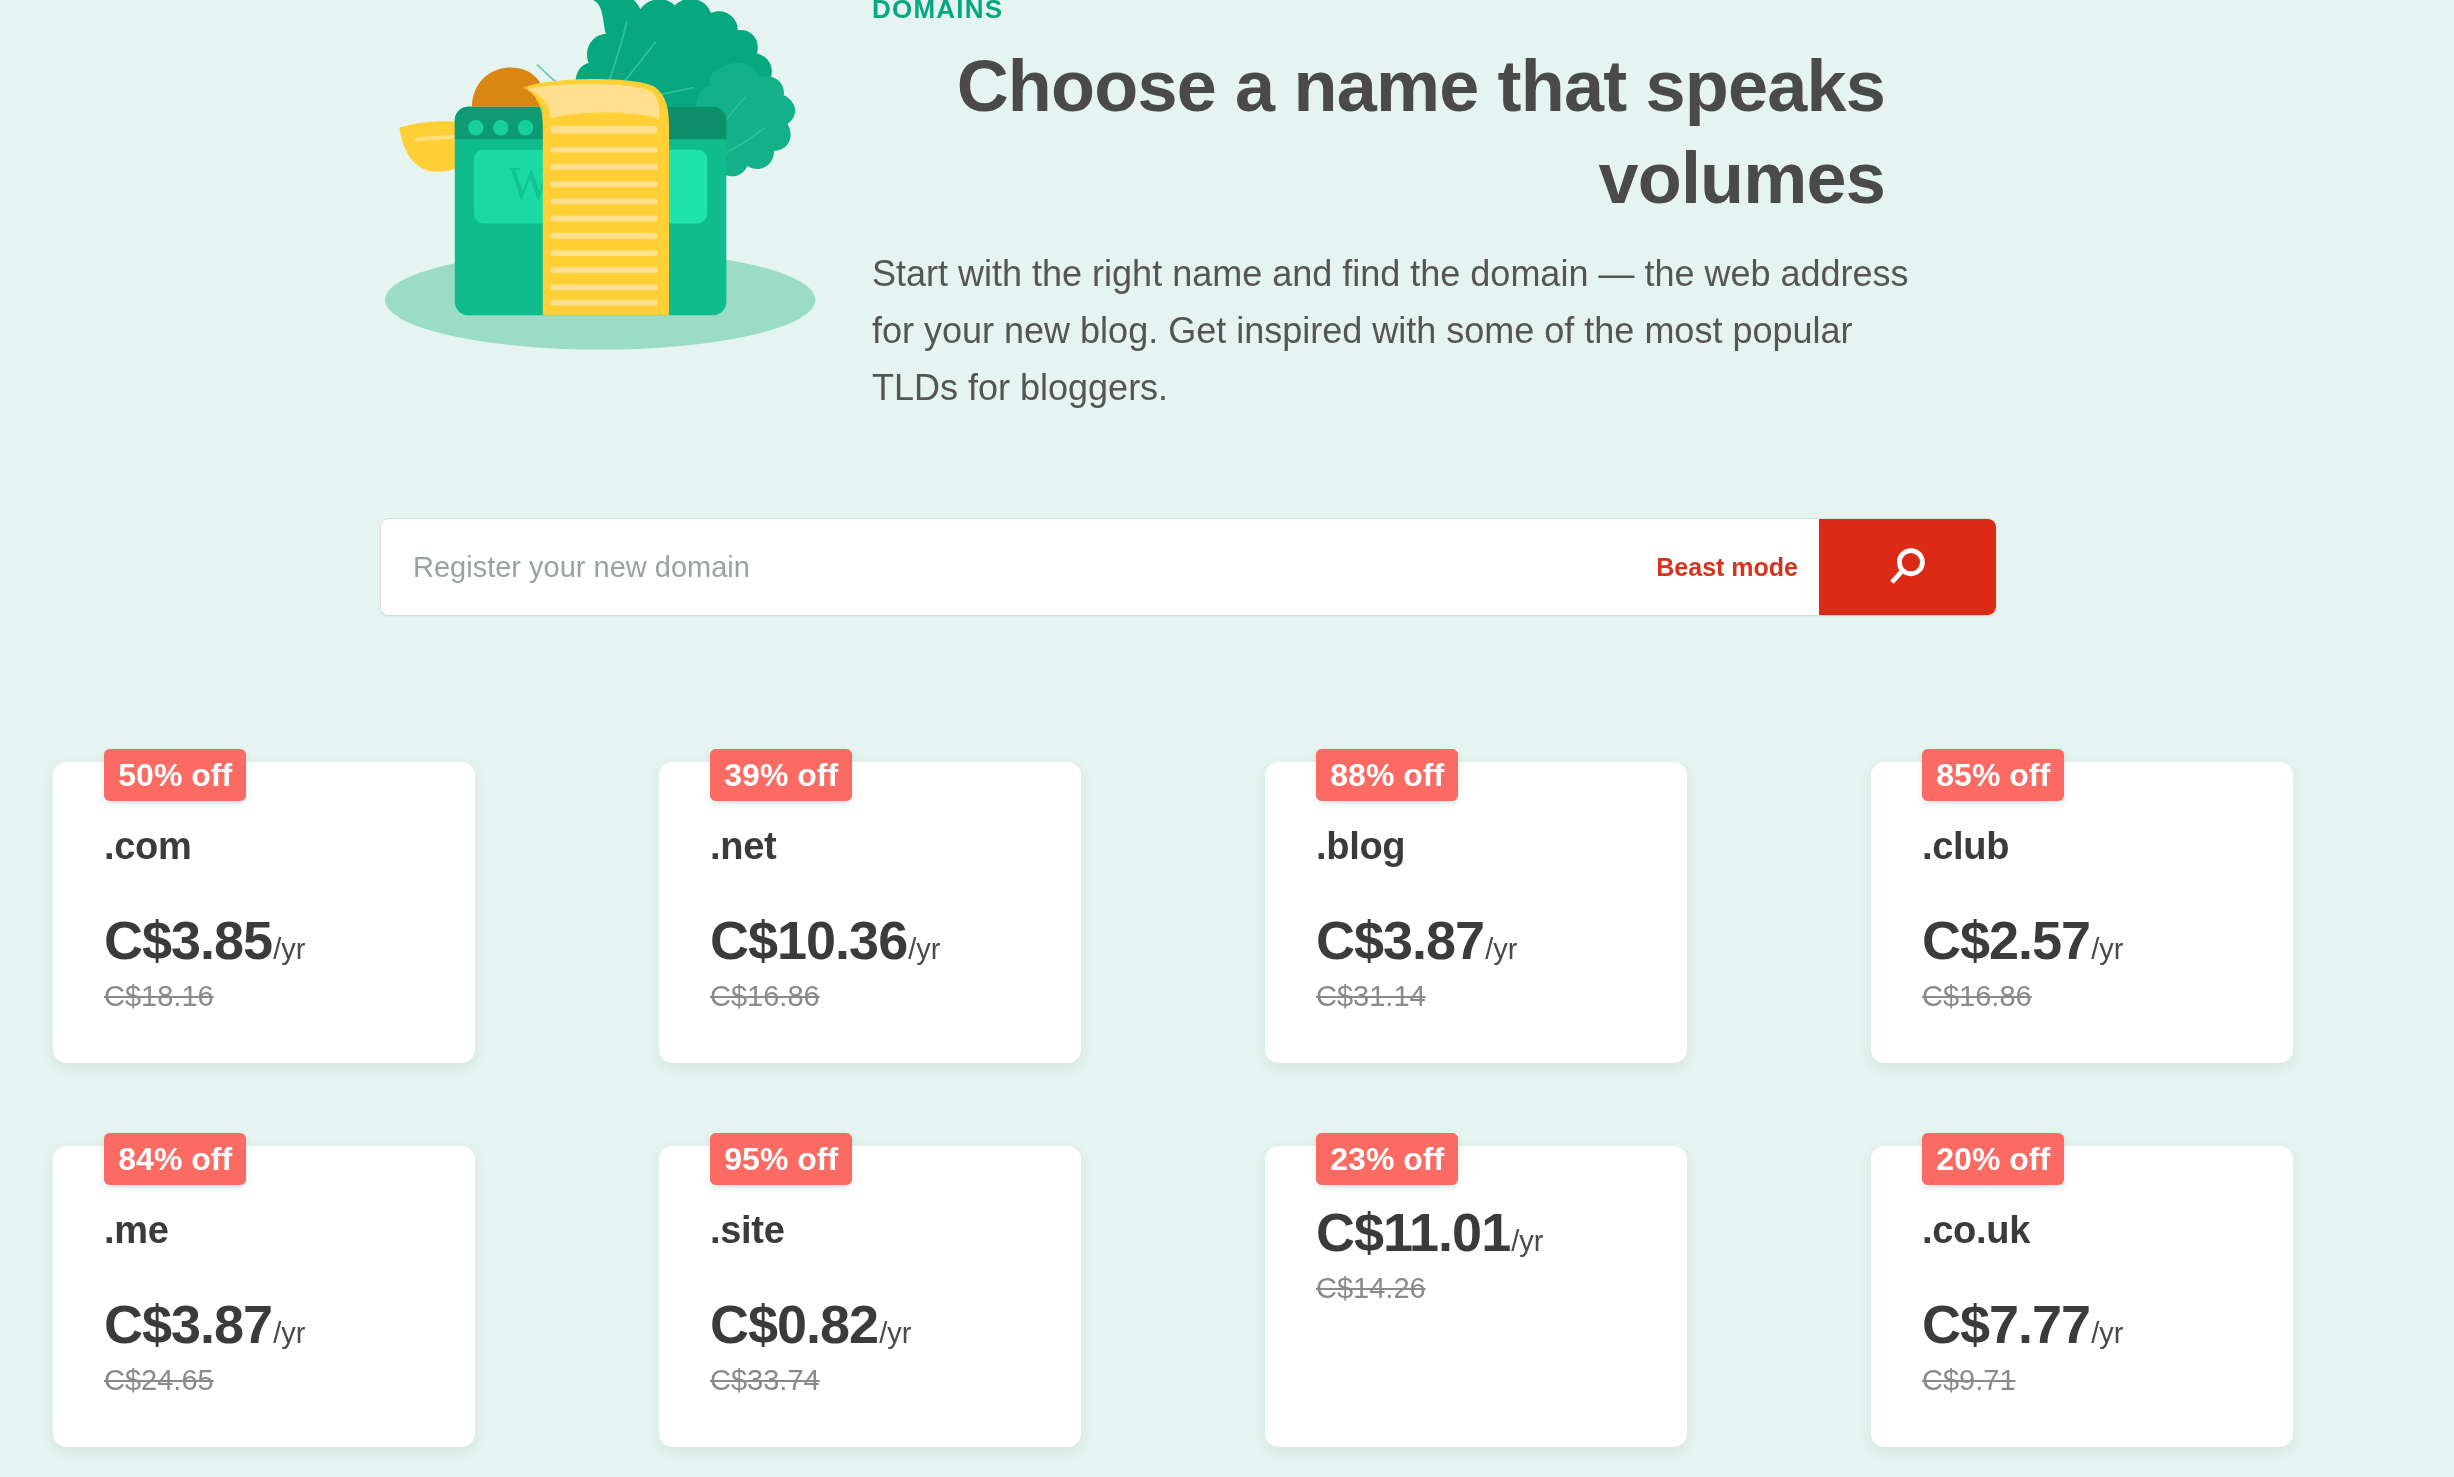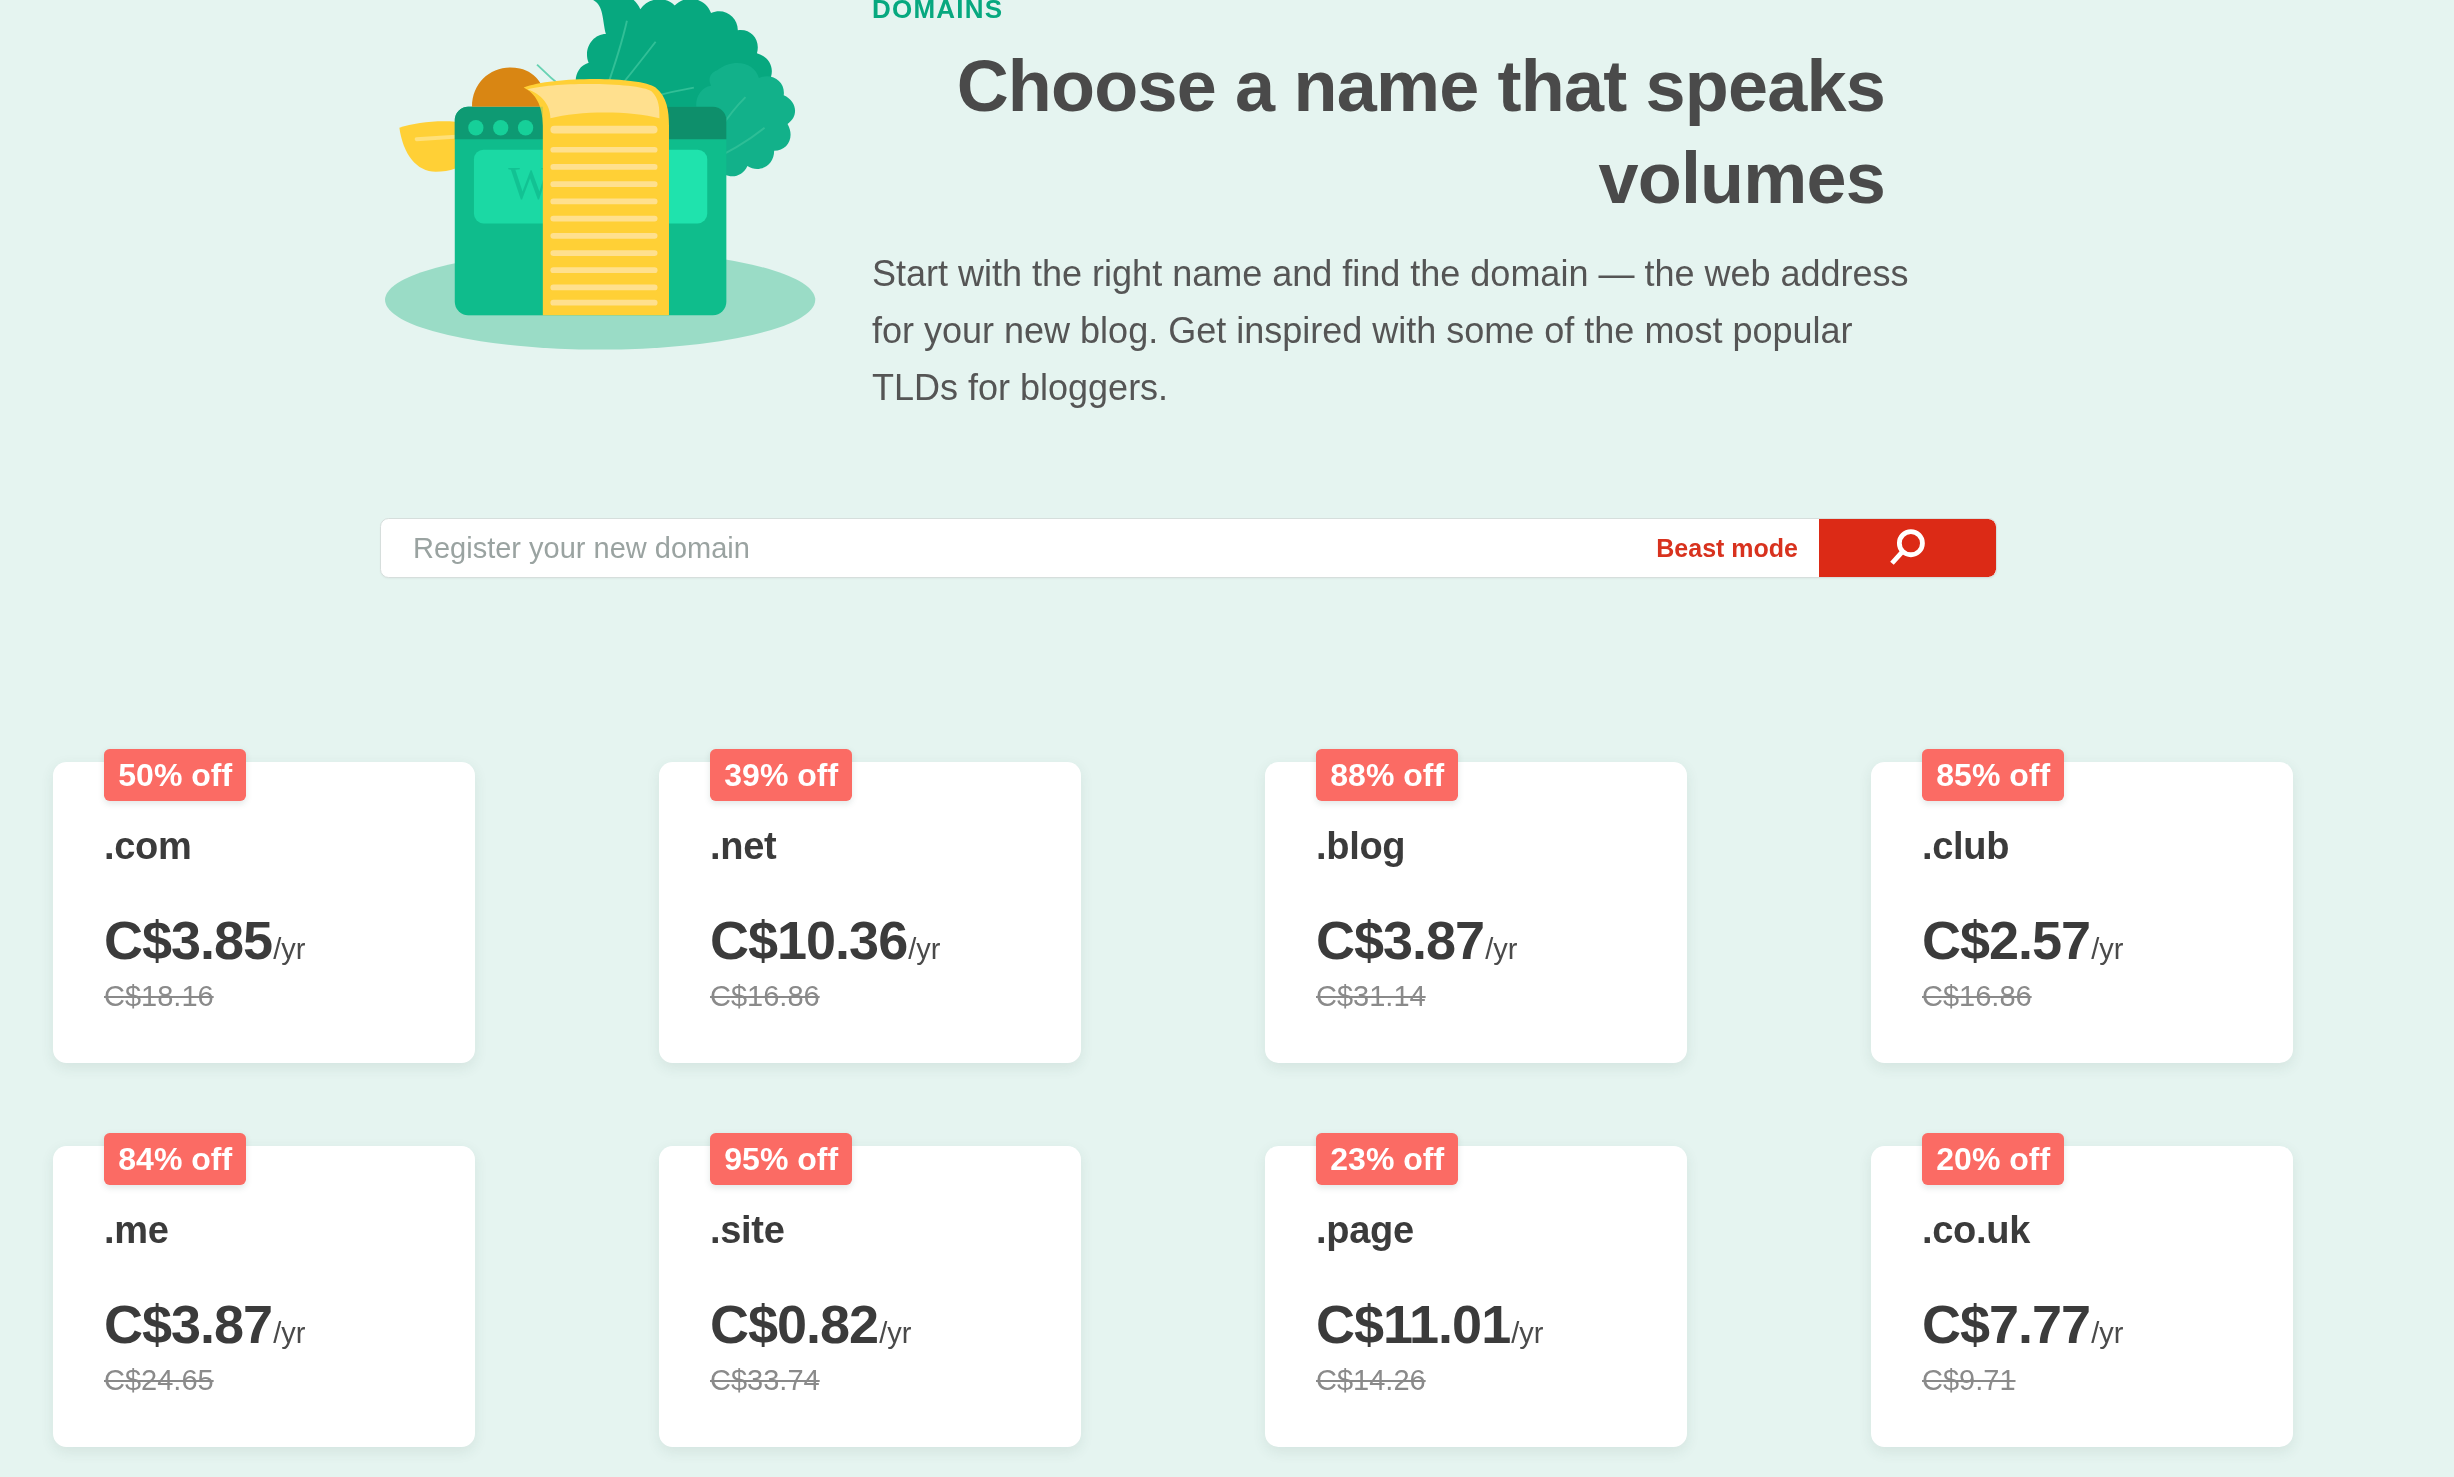--- a/index.html
+++ b/index.html
@@ -74,21 +74,21 @@
     color: #555555;
     max-width: 1128px;
   }
 
   
   .search-wrap {
     position: absolute;
     left: 380px;
     top: 518px;
     width: 1617px;
-    height: 60px;
+    height: 98px;
     display: flex;
     align-items: stretch;
     border-radius: 8.6px;
     background: #FFFFFF;
     border: 1px solid #D6DEDC;
     box-shadow: 0 1px 1.9px rgba(0,0,0,0.04);
     overflow: hidden;
   }
 
   .search-input {
@@ -409,21 +409,20 @@
             </div>
             <div class="old-price">C$33.74</div>
           </div>
         </div>
       </div>
 
       <div class="card-slot">
         <div class="badge">23% off</div>
         <div class="card">
           <div class="card-body">
-            <div class="tld">.page</div>
             <div class="price-line">
               <span class="price">C$11.01</span>
               <span class="per">/yr</span>
             </div>
             <div class="old-price">C$14.26</div>
           </div>
         </div>
       </div>
 
       <div class="card-slot">

